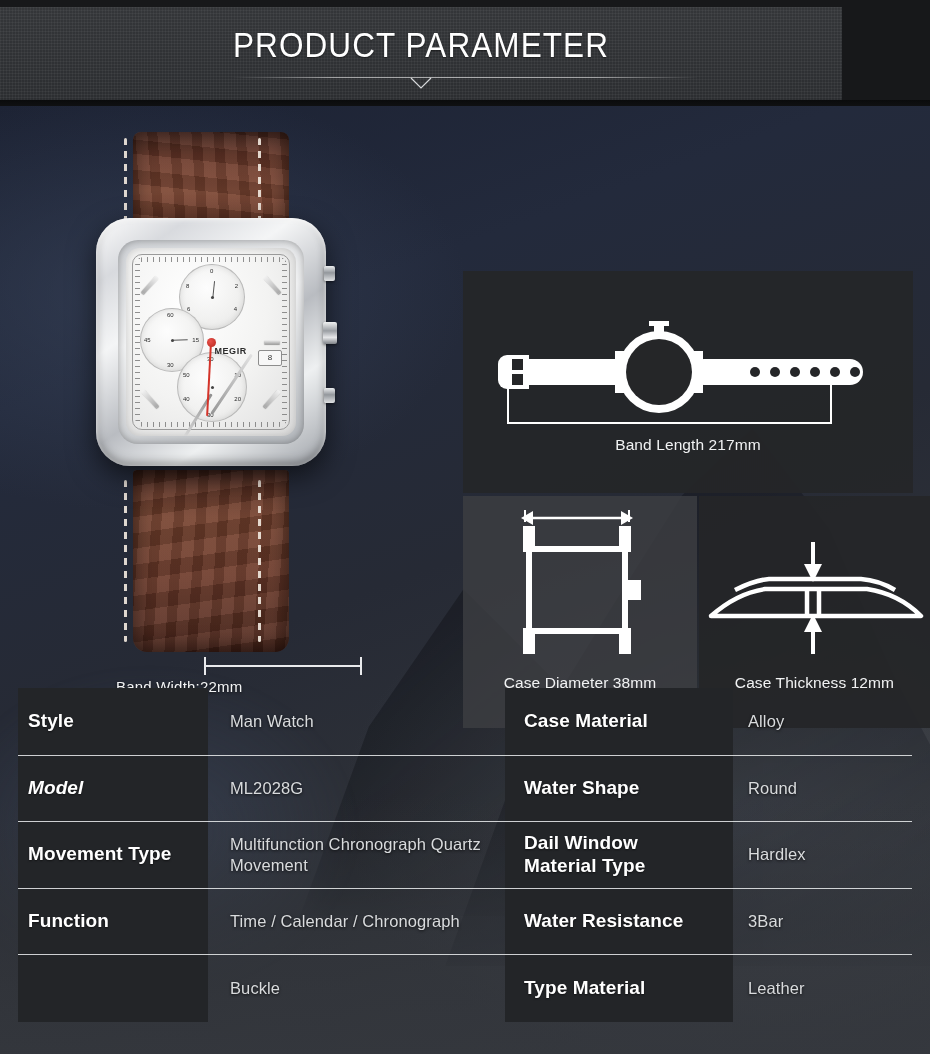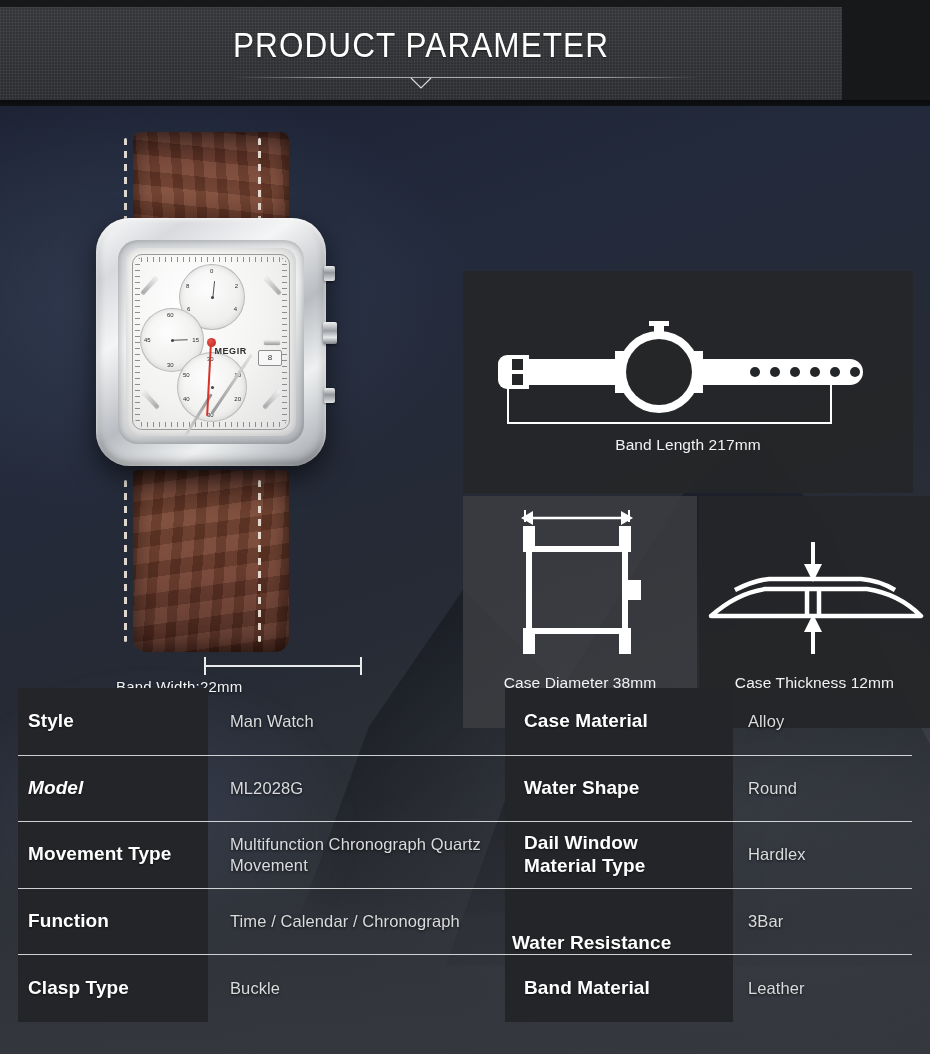--- a/index.html
+++ b/index.html
@@ -483,37 +483,34 @@
         </div>
     </div>
 
     <div class="r-wrap" style="top:200px;height:66px;">
       <div class="cell" style="left:28px;width:180px;">
           <span class="lab">Function</span>
         </div>
       <div class="cell" style="left:230px;width:250px;">
           <span class="val">Time  / Calendar / Chronograph</span>
         </div>
-      <div class="cell" style="left:512px;width:215px;align-items:flex-end;">
+      <div class="cell" style="left:524px;width:215px;">
           <span class="lab">Water Resistance</span>
         </div>
       <div class="cell" style="left:748px;width:175px;">
           <span class="val">3Bar</span>
         </div>
     </div>
 
     <div class="r-wrap" style="top:266px;height:68px;">
-      <div class="cell" style="left:28px;width:180px;">
-          <span class="lab">Clasp Type</span>
-        </div>
       <div class="cell" style="left:230px;width:270px;">
           <span class="val">Buckle</span>
         </div>
       <div class="cell" style="left:524px;width:215px;">
-          <span class="lab">Band Material</span>
+          <span class="lab">Type Material</span>
         </div>
       <div class="cell" style="left:748px;width:175px;">
           <span class="val">Leather</span>
         </div>
     </div>
   </div>
 
 </div>
 
 </body></html>

